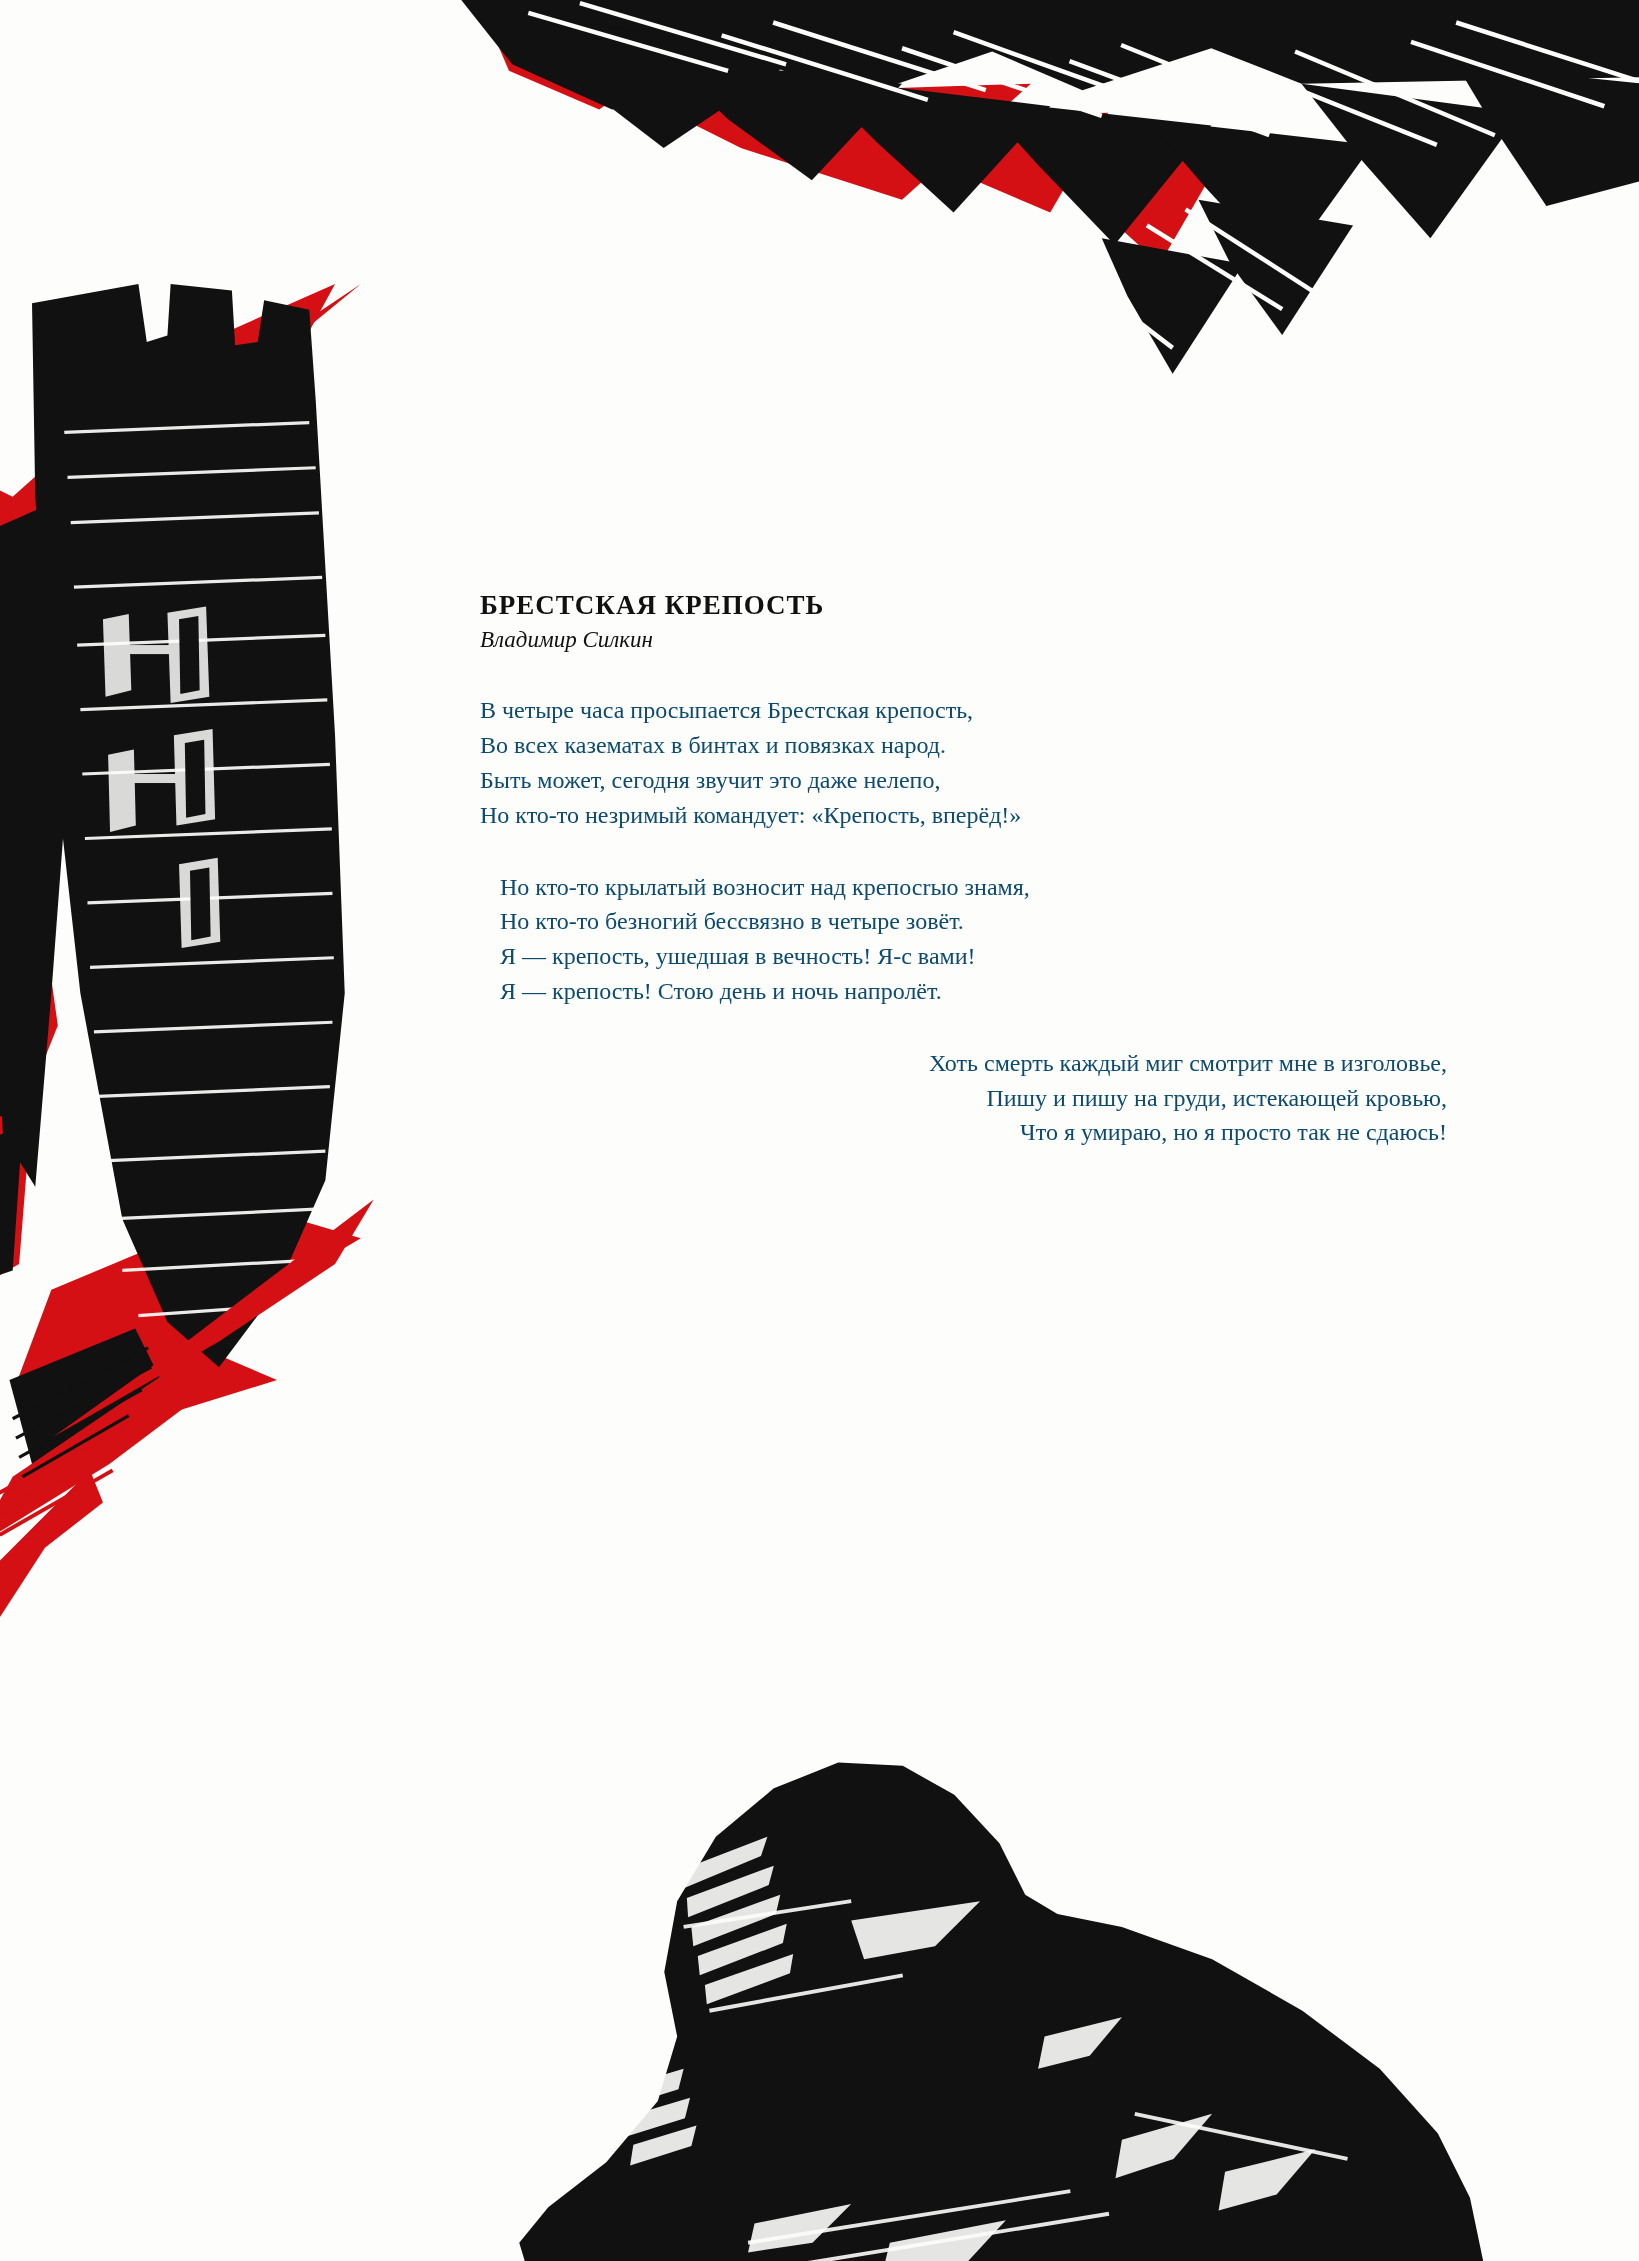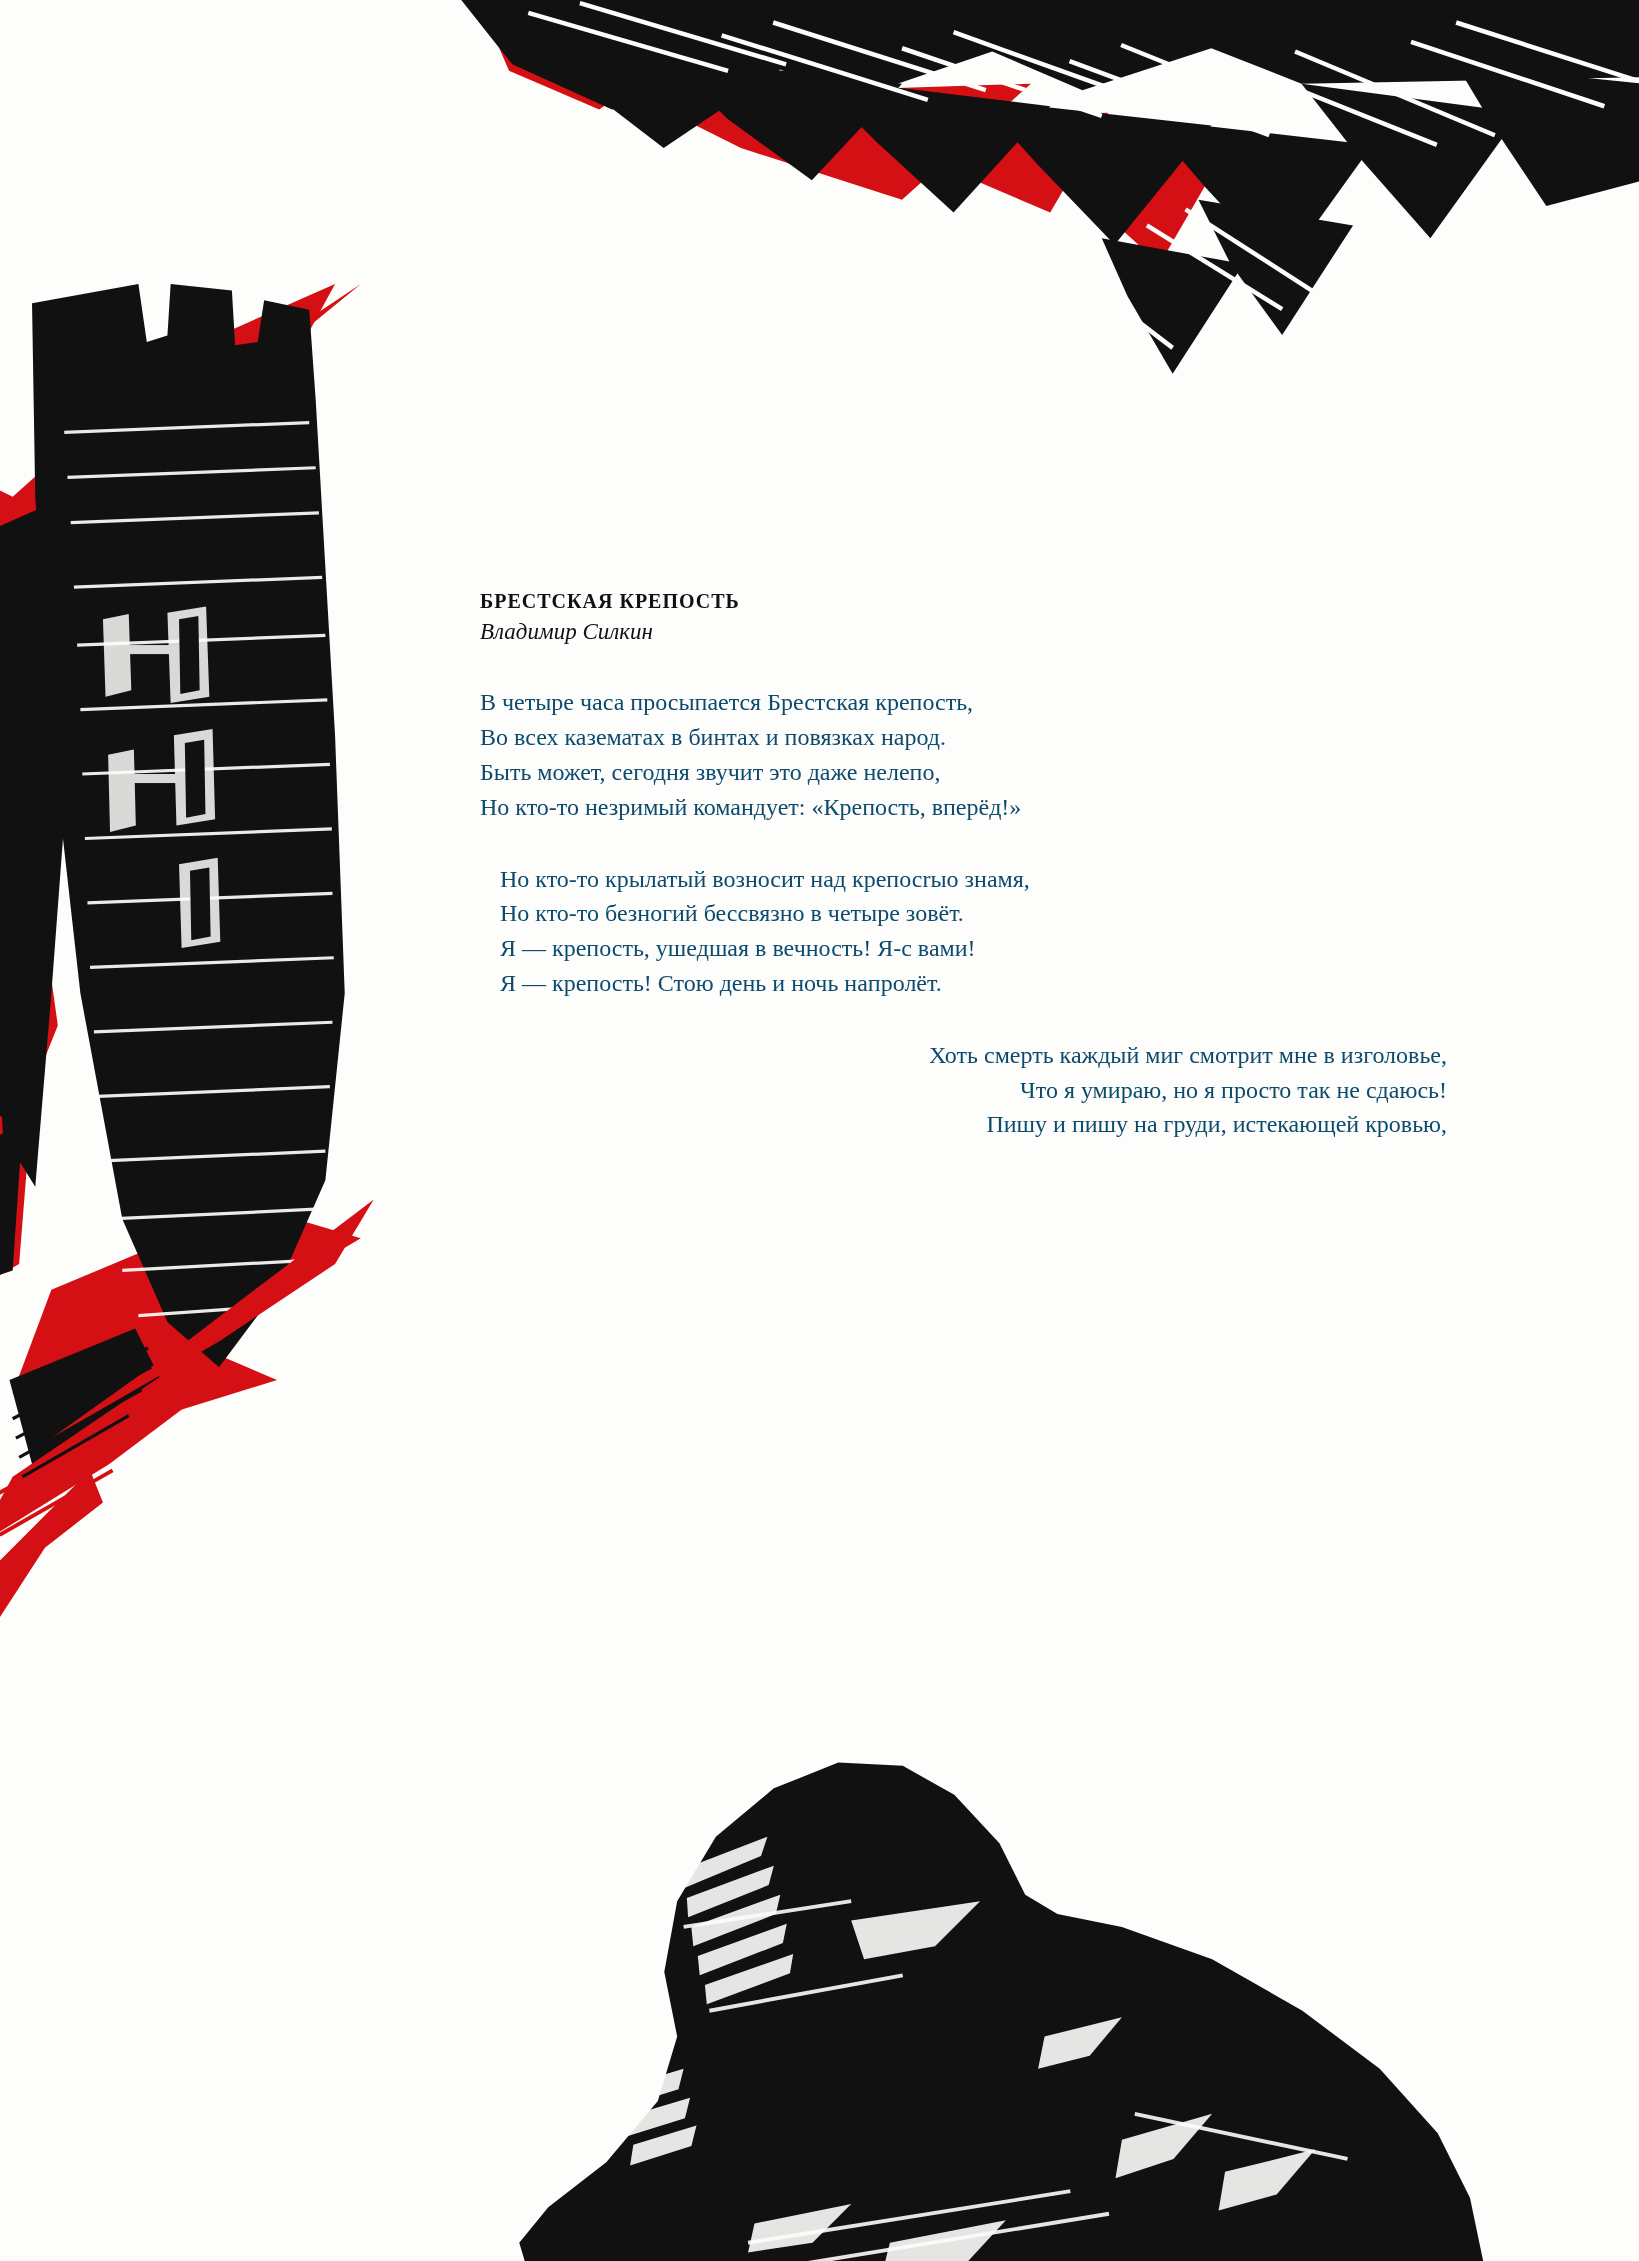--- a/index.html
+++ b/index.html
@@ -45,21 +45,21 @@
   
   .poem {
     position: absolute;
     left: 480px;
     top: 590px;
     width: 967px;
   }
   .poem-title {
     font-family: "Liberation Serif", serif;
     font-weight: bold;
-    font-size: 20px;
+    font-size: 27px;
     letter-spacing: 1px;
     color: #111111;
     margin: 0 0 6.4px 0;
   }
   .poem-author {
     font-family: "Liberation Serif", serif;
     font-style: italic;
     font-size: 23px;
     color: #111111;
     margin: 0 0 40px 0;
@@ -235,19 +235,19 @@
 
     <div class="stanza stanza-2">
       <div class="line">Но кто-то крылатый возносит над крепосrыо знамя,</div>
       <div class="line">Но кто-то безногий бессвязно в четыре зовёт.</div>
       <div class="line">Я — крепость, ушедшая в вечность! Я-с вами!</div>
       <div class="line">Я — крепость! Стою день и ночь нaпролёт.</div>
     </div>
 
     <div class="stanza stanza-3">
       <div class="line">Хоть смерть каждый миг смотрит мне в изголовье,</div>
+      <div class="line">Пишу и пишу на груди, истекающей кровью,</div>
       <div class="line">Что я умираю, но я просто так не сдаюсь!</div>
-      <div class="line">Пишу и пишу на груди, истекающей кровью,</div>
     </div>
   </div>
 
 </div>
 
 
 </body></html>

